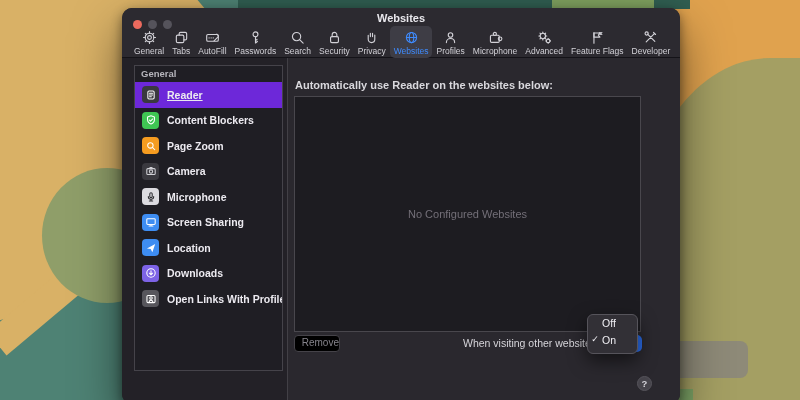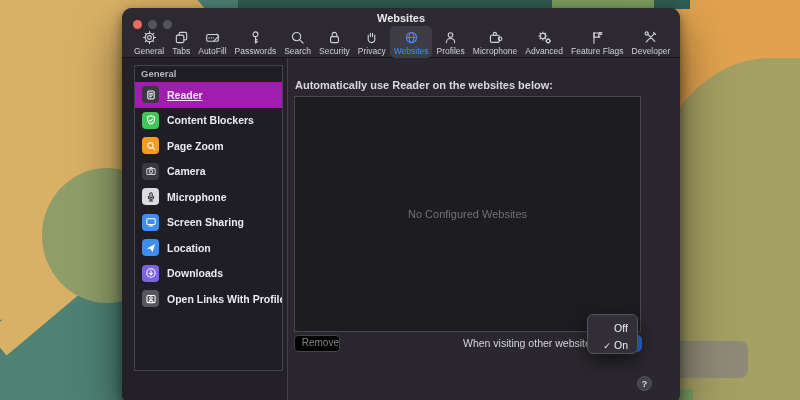--- a/index.html
+++ b/index.html
@@ -37,21 +37,21 @@
   .tab.selected .ticon,.tab.selected .tlabel{color:#3f8cff;}
   .tab svg{stroke:currentColor;fill:none;stroke-width:1.2;stroke-linecap:round;stroke-linejoin:round;}
 
   #content{flex:1;display:flex;min-height:0;}
   #left-pane{width:165px;background:#232127;border-right:1px solid #424046;position:relative;
              border-radius:0 0 0 10px;flex:0 0 auto;}
   #sidebar-box{position:absolute;left:12px;top:7px;width:147px;bottom:33px;background:#1f1e24;
                border:1px solid #45434a;overflow:hidden;}
   #sb-header{height:16px;line-height:16px;padding-left:6px;font-size:9.5px;font-weight:bold;color:#b6b5bc;}
   .srow{height:25.5px;display:flex;align-items:center;gap:8px;padding-left:7px;}
-  .srow.selected{background:#a21caf;text-decoration:underline;}
+  .srow.selected{background:#6d28d9;text-decoration:underline;}
   .sicon{width:17px;height:17px;border-radius:4px;display:flex;align-items:center;justify-content:center;flex:0 0 auto;}
   .sicon svg{stroke:#fff;fill:none;stroke-width:1.4;stroke-linecap:round;stroke-linejoin:round;}
   .slabel{font-size:10.5px;font-weight:bold;color:#eceaf0;white-space:nowrap;}
   .ic-dark{background:#3a393f}.ic-green{background:#3fc653}.ic-orange{background:#f59c20}
   .ic-light{background:#dcdbe0}.ic-blue{background:#3e8df2}.ic-purple{background:#7d63e6}
   .ic-white{background:#e9e8ee}.ic-gray{background:#57565c}
 
   #right-pane{flex:1;position:relative;background:#2a282e;border-radius:0 0 10px 0;}
   #main-header{position:absolute;left:7px;top:21px;font-size:11px;font-weight:bold;color:#d9d8dd;}
   #websites-list{position:absolute;left:6px;top:38px;width:345px;height:234px;background:#1d1c21;
@@ -60,21 +60,21 @@
   #remove-btn{position:absolute;left:6px;top:277px;width:44px;height:15px;background:#000000;
               border:1px solid #454349;border-radius:4px;font-size:10px;color:#85838b;
               text-align:right;line-height:14px;}
   #visiting-label{position:absolute;left:0;top:279px;width:311px;text-align:right;font-size:10.5px;color:#d6d5da;}
   #popup-btn{position:absolute;left:309px;top:277px;width:45px;height:17px;border-radius:5px;
              background:#2a6ae4;display:flex;align-items:center;justify-content:flex-end;padding-right:3px;box-sizing:border-box;}
   #popup-btn svg{stroke:#fff;fill:none;stroke-width:1.3;stroke-linecap:round;stroke-linejoin:round;}
   #popup-menu{position:absolute;left:299px;top:256px;width:49px;background:#323036;
               border:1px solid #56545b;border-radius:6px;box-shadow:0 7px 18px rgba(0,0,0,.55);
               padding:2px 0;z-index:5;}
-  .menu-item{height:17px;display:flex;align-items:flex-end;font-size:10.5px;color:#f0eff4;padding-left:12px;}
+  .menu-item{height:17px;display:flex;align-items:flex-start;font-size:10.5px;color:#f0eff4;}
   .menu-check{width:14px;text-align:center;font-size:9px;flex:0 0 auto;}
   #help-btn{position:absolute;right:28px;bottom:13px;width:15px;height:15px;border-radius:50%;
             background:#46444b;border:1px solid #56545b;color:#d4d3d9;font-size:9.5px;font-weight:bold;
             display:flex;align-items:center;justify-content:center;box-sizing:border-box;}
 </style>
 </head>
 <body>
 
 <div class="bg" id="bg-orange-right"></div>
 <div class="bg" id="bg-olive-right"></div>

